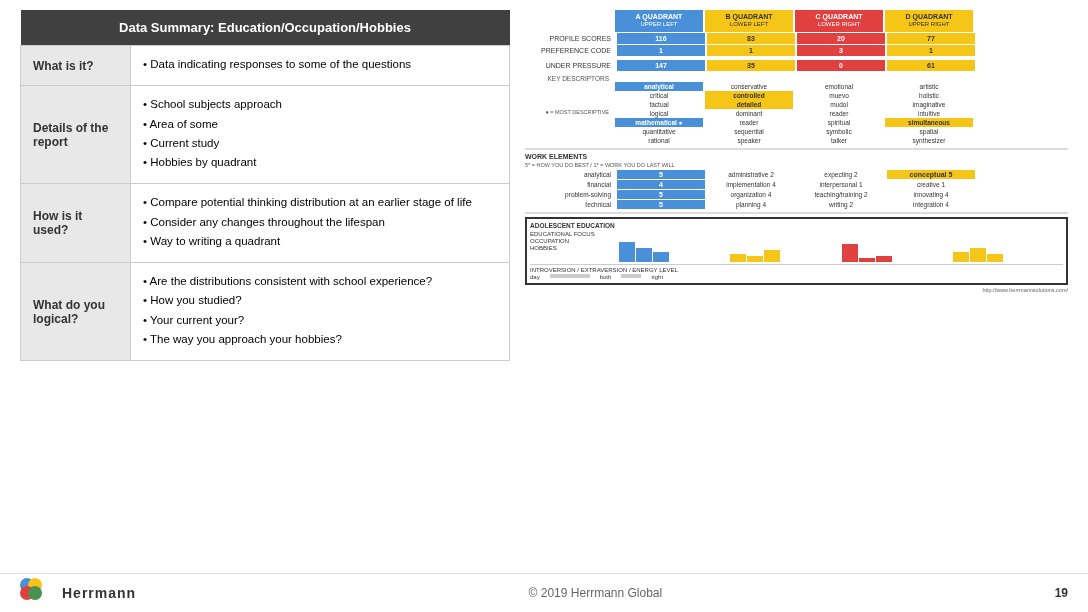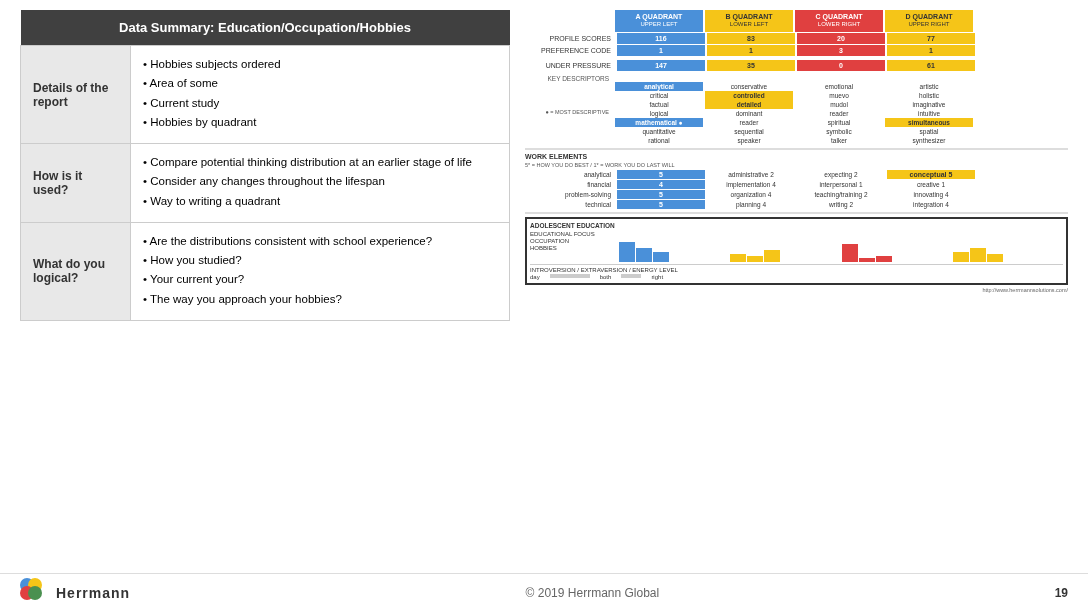--- a/index.html
+++ b/index.html
@@ -188,21 +188,21 @@
       display: flex;
       align-items: center;
       justify-content: space-between;
       padding: 4px 20px;
       border-top: 1px solid #ddd;
     }
 
     .footer-logo {
       display: flex;
       align-items: center;
-      gap: 6px;
+      gap: 12px;
       text-align: right;
     }
 
     .logo-circles {
       display: flex;
       gap: 0;
       position: relative;
       width: 30px;
       height: 30px;
     }
@@ -310,26 +310,34 @@
           <col style="width: 110px;">
           <col>
         </colgroup>
         <thead>
           <tr class="header-row">
             <td colspan="2">Data Summary: Education/Occupation/Hobbies</td>
           </tr>
         </thead>
         <tbody>
 
+          <tr>
+            <td class="row-label">What is it?</td>
+            <td class="row-content">
+              <ul>
+                <li>Data indicating responses to some of the questions</li>
+              </ul>
+            </td>
+          </tr>
 
           <tr>
             <td class="row-label">Details of the report</td>
             <td class="row-content">
               <ul>
-                <li>Hobbies subjects ordered</li>
+                <li>School subjects approach</li>
                 <li>Area of some</li>
                 <li>Current study</li>
                 <li>Hobbies by quadrant</li>
               </ul>
             </td>
           </tr>
 
           <tr>
             <td class="row-label">How is it used?</td>
             <td class="row-content">

